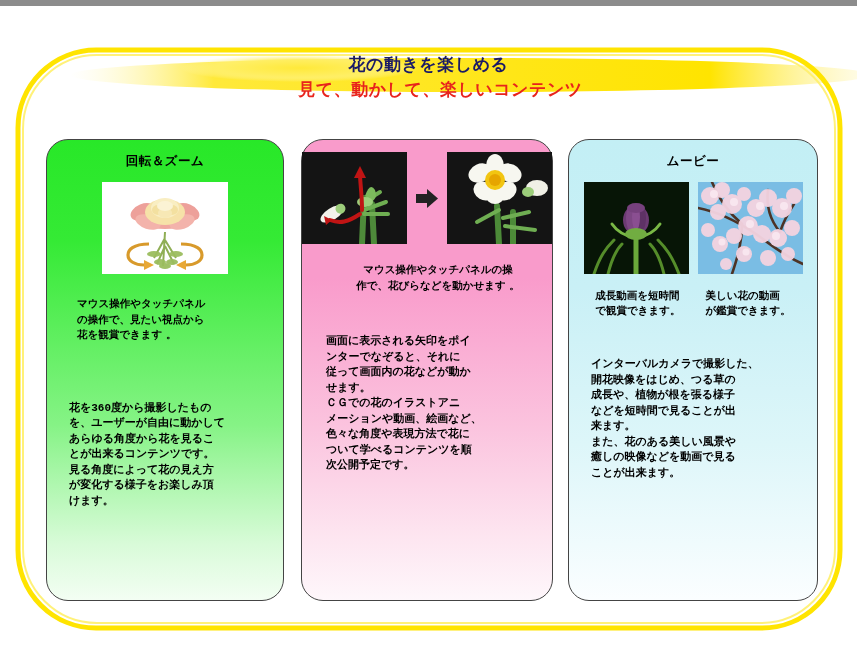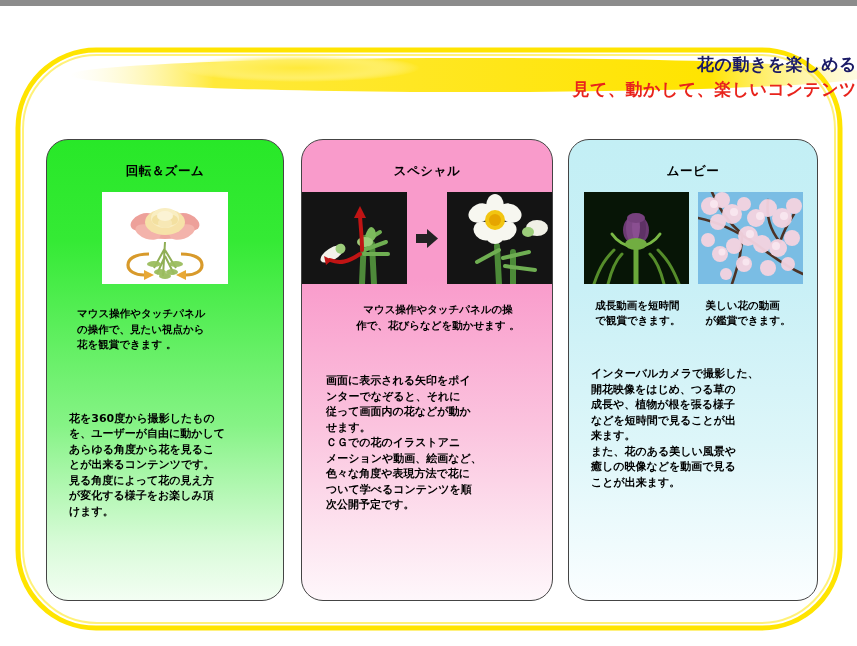--- a/index.html
+++ b/index.html
@@ -22,21 +22,21 @@
     padding-left:9px;white-space:nowrap;
     font-family:"DejaVu Sans","Liberation Sans",sans-serif;
   }
 
   
   .frame-svg{position:absolute;left:0;top:28px;width:857px;height:618px;}
 
   
   .banner{
     position:absolute;left:0;top:52px;width:857px;height:62px;
-    text-align:right;z-index:5;
+    text-align:center;z-index:5;
   }
   .banner-line1{
     font-size:17px;font-weight:bold;color:#1a1a66;line-height:24px;
     letter-spacing:.5px;
   }
   .banner-line2{
     font-size:17px;font-weight:bold;color:#e8231c;line-height:26px;
     letter-spacing:.5px;
     padding-left:24px;
   }
@@ -54,38 +54,38 @@
     left:301px;top:139px;width:252px;height:462px;
     background:linear-gradient(180deg,#f99bcb 0%,#f99bcb 30%,#fbc3de 62%,#fde5f0 86%,#fef7fb 100%);
   }
   .panel-blue{
     left:568px;top:139px;width:250px;height:462px;
     background:linear-gradient(180deg,#c3eff5 0%,#c9f0f6 32%,#ddf6f9 66%,#f0fbfd 88%,#fbfeff 100%);
     border-radius:21px;
   }
   .panel-title{
     text-align:center;font-size:12.5px;font-weight:bold;color:#000;
-    padding-top:23px;letter-spacing:.5px;
+    padding-top:13px;letter-spacing:.5px;
   }
 
   
   .media-row{display:flex;justify-content:center;gap:9px;margin-top:12px;}
   .media-box{border:0;display:block;}
 
   .cap-row{display:flex;justify-content:center;gap:25px;margin-top:14px;}
   .cap{
     font-size:10.5px;font-weight:bold;color:#000;line-height:15px;
     text-align:left;white-space:pre-line;
   }
 
   .body-text{
     font-size:11px;font-weight:bold;color:#000;line-height:15.5px;
     white-space:pre-line;text-align:left;
   }
-  .bt-green{margin:58px 0 12px 22px;}
+  .bt-green{margin:58px 0 12px 22px;font-family:Liberation Mono, monospace;}
   .bt-pink{margin:40px 0 0 24px;}
   .bt-blue{margin:38px 0 0 22px;}
 
   .cap-green{
     font-size:10.5px;font-weight:bold;color:#000;line-height:15.5px;
     white-space:pre-line;margin:22px 0 12px 30px;text-align:left;
   }
   .cap-pink{
     font-size:10.5px;font-weight:bold;color:#000;line-height:15.5px;
     white-space:pre-line;margin:18px 0 0 22px;text-align:center;
@@ -190,21 +190,20 @@
     <div class="body-text bt-green">花を360度から撮影したもの
 を、ユーザーが自由に動かして
 あらゆる角度から花を見るこ
 とが出来るコンテンツです。
 見る角度によって花の見え方
 が変化する様子をお楽しみ頂
 けます。</div>
   </div>
 
   <div class="panel panel-pink">
-    <div class="panel-title">スペシャル</div>
 
     <div class="media-row">
       <svg class="media-box" width="105" height="92" viewBox="0 0 105 92" xmlns="http://www.w3.org/2000/svg">
         <rect width="105" height="92" fill="#141414"></rect>
 
         <g stroke="#4e8a3a" stroke-width="6" fill="none" stroke-linecap="round">
           <path d="M60 92 L62 46"></path>
           <path d="M72 92 L70 52"></path>
         </g>
         <g stroke="#6fae52" stroke-width="4" fill="none" stroke-linecap="round">

